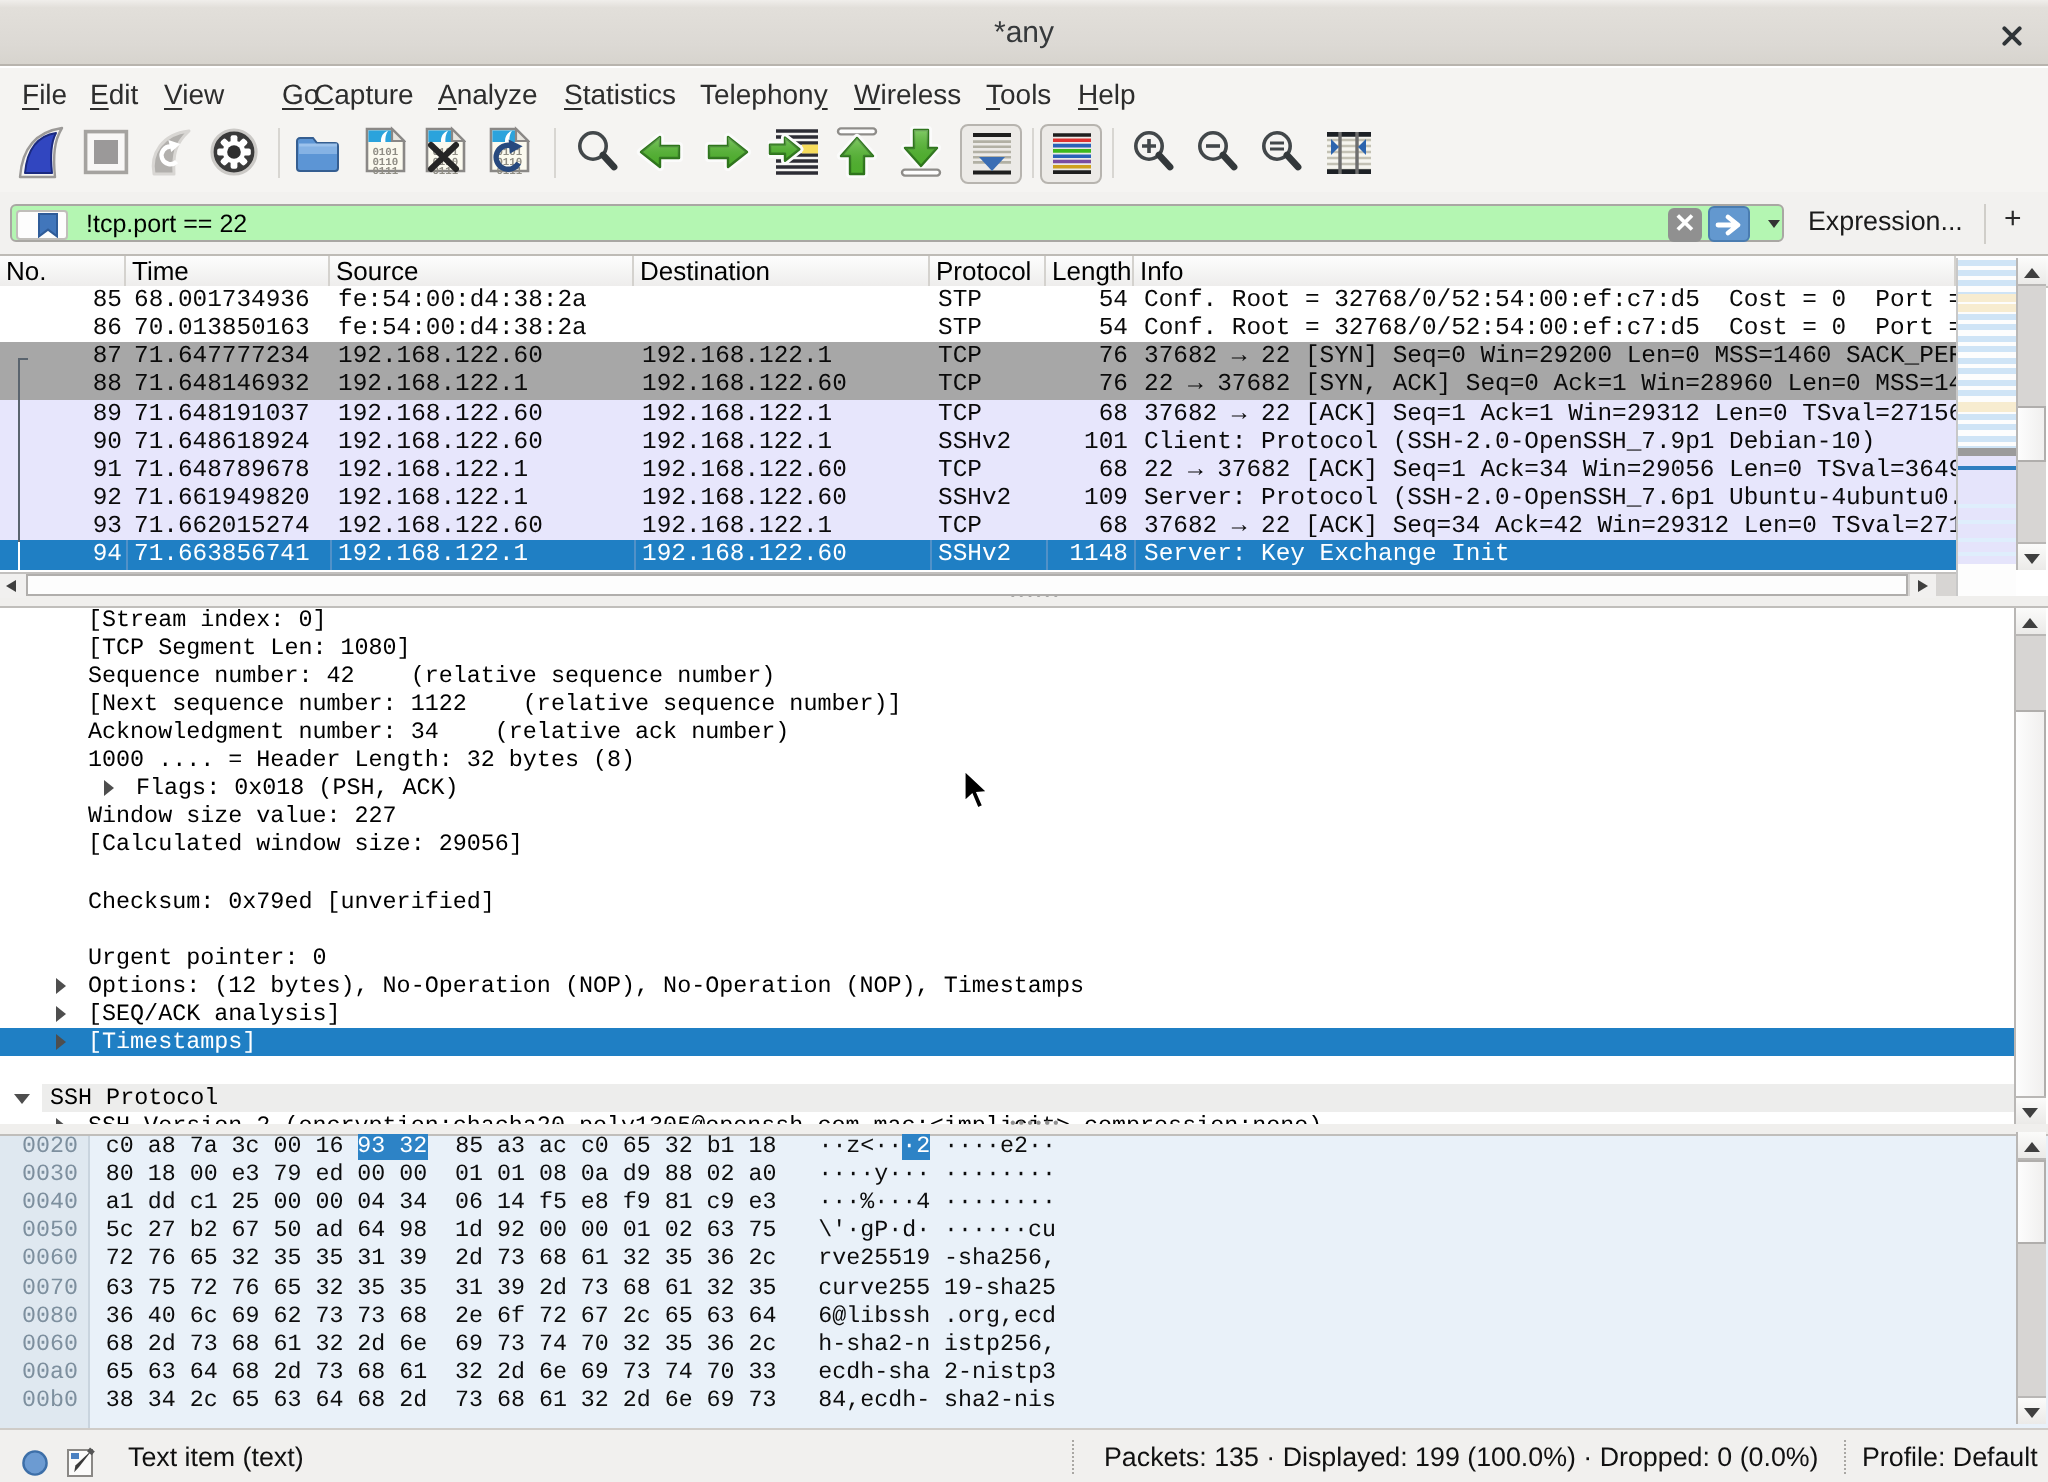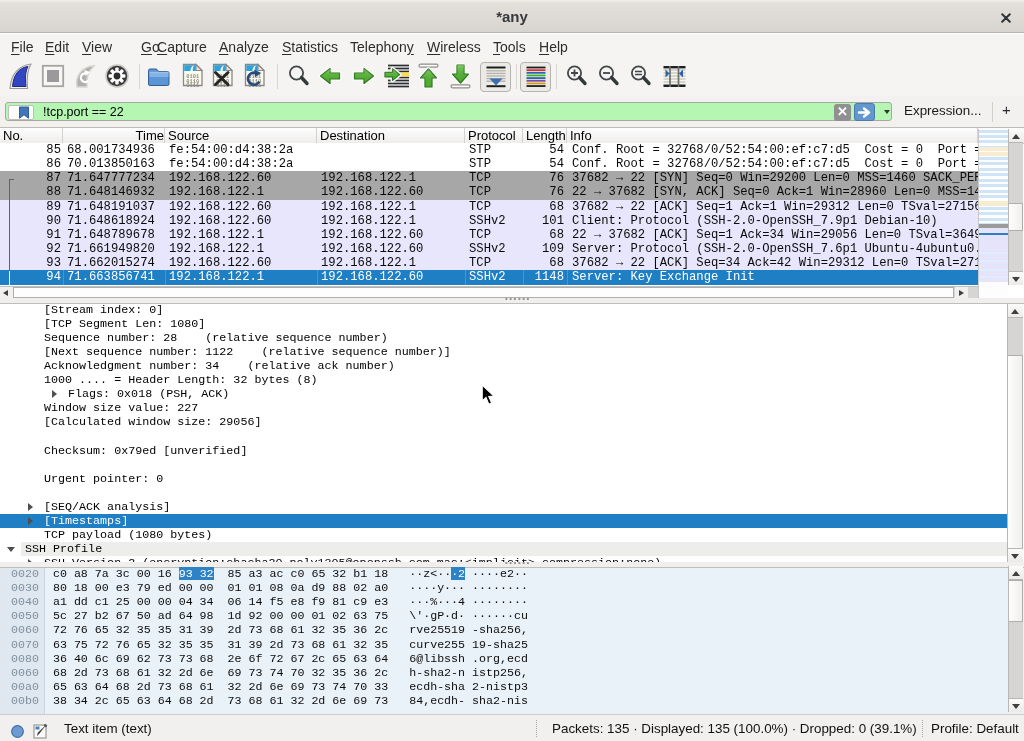--- a/index.html
+++ b/index.html
@@ -3,21 +3,21 @@
 <meta charset="utf-8">
 <style>
   * { margin:0; padding:0; box-sizing:border-box; }
   html,body { width:1024px; height:741px; overflow:hidden; }
   body { font-family:"Liberation Sans", sans-serif; position:relative; background:#fff; }
   .abs { position:absolute; }
   
   #titlebar { left:0; top:0; width:1024px; height:33px;
     background:linear-gradient(#f0eeeb 0%, #e2dfda 12%, #dcd9d4 70%, #d7d4ce 100%);
     border-bottom:1px solid #b8b4ae; }
-  #title { width:100%; text-align:center; top:8px; font-size:15px; font-weight:bold; color:#36393b; }
+  #title { width:100%; text-align:center; top:8px; font-size:15px; font-weight:normal; color:#36393b; }
   #closex { left:1001px; top:13px; width:10px; height:10px; }
   
   #menubar { left:0; top:34px; width:1024px; height:24px; background:#f5f4f2; }
   .mi { position:absolute; top:5px; font-size:14px; color:#2d2d2d; }
   .mi u { text-decoration:underline; text-underline-offset:2px; }
   
   #toolbar { left:0; top:58px; width:1024px; height:38px; background:#f5f4f2; }
   .tsep { position:absolute; top:6px; width:1px; height:25px; background:#d8d6d2; }
   .tbtn { position:absolute; border:1px solid #b7b4af; border-radius:4px; background:#eceae7; }
   
@@ -293,21 +293,21 @@
         </svg></div>
     <div class="abs" style="left:878px; top:7px; width:0; height:0; border-top:4.5px solid #333; border-left:3.5px solid transparent; border-right:3.5px solid transparent;"></div>
   </div>
   <div id="fexpr" class="abs">Expression...</div>
   <div id="fsep1" class="abs"></div>
   <div id="fplus" class="abs">+</div>
 </div>
 <div id="plist" class="abs">
   <div id="phead" class="abs">
       <div class="hcell" style="left: 0px; width: 63px;">No.</div>
-      <div class="hcell" style="left: 63px; width: 102px; text-align: right;">Time</div>
+      <div class="hcell" style="left: 63px; width: 102px;">Time</div>
       <div class="hcell" style="left: 165px; width: 152px;">Source</div>
       <div class="hcell" style="left: 317px; width: 148px;">Destination</div>
       <div class="hcell" style="left: 465px; width: 58px;">Protocol</div>
       <div class="hcell" style="left: 523px; width: 44px;">Length</div>
       <div class="hcell" style="left: 567px; width: 411px;">Info</div>
     </div>
   <div id="prows">
       <div class="prow" style="top: 15px; background: rgb(255, 255, 255); color: rgb(10, 10, 10);"><span class="cno" style="left:0;width:61px;">85</span><span style="left:67px;">68.001734936</span><span style="left:169px;">fe:54:00:d4:38:2a</span><span style="left:321px;"></span><span style="left:469px;">STP</span><span class="cno" style="left:500px;width:64px;">54</span><span style="left:572px;">Conf. Root = 32768/0/52:54:00:ef:c7:d5  Cost = 0  Port = 0x8004</span></div>
       <div class="prow" style="top: 29.16px; background: rgb(255, 255, 255); color: rgb(10, 10, 10);"><span class="cno" style="left:0;width:61px;">86</span><span style="left:67px;">70.013850163</span><span style="left:169px;">fe:54:00:d4:38:2a</span><span style="left:321px;"></span><span style="left:469px;">STP</span><span class="cno" style="left:500px;width:64px;">54</span><span style="left:572px;">Conf. Root = 32768/0/52:54:00:ef:c7:d5  Cost = 0  Port = 0x8004</span></div>
       <div class="prow" style="top: 43.32px; background: rgb(167, 167, 167); color: rgb(10, 10, 10);"><span class="cno" style="left:0;width:61px;">87</span><span style="left:67px;">71.647777234</span><span style="left:169px;">192.168.122.60</span><span style="left:321px;">192.168.122.1</span><span style="left:469px;">TCP</span><span class="cno" style="left:500px;width:64px;">76</span><span style="left:572px;">37682 → 22 [SYN] Seq=0 Win=29200 Len=0 MSS=1460 SACK_PERM=1 TSval=271566</span></div>
@@ -347,33 +347,33 @@
       <div class="stripe" style="top: 140px; height: 2px; background: rgb(223, 238, 252);"></div>
       <div class="stripe" style="top: 147px; height: 2px; background: rgb(223, 238, 252);"></div>
     </div>
 </div>
 <div class="abs splitter" style="top:298px; height:5px;">
     <div class="dots" style="top:-4px;">••••••</div>
   </div>
 <div id="details" class="abs">
     <div class="dline" style="top: -1px;"><span style="position:absolute; left:44px; top:0;">[Stream index: 0]</span></div>
     <div class="dline" style="top: 13.05px;"><span style="position:absolute; left:44px; top:0;">[TCP Segment Len: 1080]</span></div>
-    <div class="dline" style="top: 27.1px;"><span style="position:absolute; left:44px; top:0;">Sequence number: 28    (relative sequence number)</span></div>
+    <div class="dline" style="top: 27.1px;"><span style="position:absolute; left:44px; top:0;">Sequence number: 42    (relative sequence number)</span></div>
     <div class="dline" style="top: 41.15px;"><span style="position:absolute; left:44px; top:0;">[Next sequence number: 1122    (relative sequence number)]</span></div>
     <div class="dline" style="top: 55.2px;"><span style="position:absolute; left:44px; top:0;">Acknowledgment number: 34    (relative ack number)</span></div>
     <div class="dline" style="top: 69.25px;"><span style="position:absolute; left:44px; top:0;">1000 .... = Header Length: 32 bytes (8)</span></div>
     <div class="dline" style="top: 83.3px; margin-left: 24px;"><span class="tri" style="left:28px; top:3px;"></span><span style="position:absolute; left:44px; top:0;">Flags: 0x018 (PSH, ACK)</span></div>
     <div class="dline" style="top: 97.35px;"><span style="position:absolute; left:44px; top:0;">Window size value: 227</span></div>
     <div class="dline" style="top: 111.4px;"><span style="position:absolute; left:44px; top:0;">[Calculated window size: 29056]</span></div>
     <div class="dline" style="top: 139.5px;"><span style="position:absolute; left:44px; top:0;">Checksum: 0x79ed [unverified]</span></div>
     <div class="dline" style="top: 167.6px;"><span style="position:absolute; left:44px; top:0;">Urgent pointer: 0</span></div>
+    <div class="dline" style="top: 181.65px;"><span class="tri" style="left:28px; top:3px;"></span><span style="position:absolute; left:44px; top:0;">Options: (12 bytes), No-Operation (NOP), No-Operation (NOP), Timestamps</span></div>
     <div class="dline" style="top: 195.7px;"><span class="tri" style="left:28px; top:3px;"></span><span style="position:absolute; left:44px; top:0;">[SEQ/ACK analysis]</span></div>
     <div class="dline" style="top: 209.75px; background: rgb(31, 127, 196); color: rgb(255, 255, 255);"><span class="tri" style="left:28px; top:3px;"></span><span style="position:absolute; left:44px; top:0;">[Timestamps]</span></div>
-    <div class="dline" style="top: 223.8px;"><span style="position:absolute; left:44px; top:0;">TCP payload (1080 bytes)</span></div>
-    <div class="dline" style="top: 237.85px;"><span style="position:absolute; left:21px; top:0; width:986px; height:14.05px; background:#ededec;"></span><span class="trid" style="left:7px; top:5px;"></span><span style="position:absolute; left:25px; top:0;">SSH Profile</span></div>
+    <div class="dline" style="top: 237.85px;"><span style="position:absolute; left:21px; top:0; width:986px; height:14.05px; background:#ededec;"></span><span class="trid" style="left:7px; top:5px;"></span><span style="position:absolute; left:25px; top:0;">SSH Protocol</span></div>
     <div class="dline" style="top: 251.9px;"><span class="tri" style="left:28px; top:3px;"></span><span style="position:absolute; left:44px; top:0;">SSH Version 2 (encryption:chacha20-poly1305@openssh.com mac:&lt;implicit&gt; compression:none)</span></div>
   </div>
 <div class="abs splitter" style="top:562px; height:5px;">
     <div class="dots" style="top:-4px;">••••••</div>
   </div>
 <div id="hexpane" class="abs">
   <div id="hexoff" class="abs"></div>
   <div id="hexlines">
       <div class="hline" style="top: -1.5px;"><span class="hoff">0020</span>  c0 a8 7a 3c 00 16 <span class="hsel">93 32</span>  85 a3 ac c0 65 32 b1 18   ··z&lt;··<span class="hsel">·2</span> ····e2··</div>
       <div class="hline" style="top: 12.7px;"><span class="hoff">0030</span>  80 18 00 e3 79 ed 00 00  01 01 08 0a d9 88 02 a0   ····y··· ········</div>
@@ -392,21 +392,21 @@
       <circle cx="6.5" cy="6.5" r="5.8" fill="#6c9bd2" stroke="#3d6fa8" stroke-width="1.2"></circle>
     </svg>
     <svg class="abs" style="left:33px; top:8px;" width="15" height="16" viewBox="0 0 15 16">
       <rect x="1" y="2" width="12" height="13" fill="#fbfbfa" stroke="#8a8885" stroke-width="1"></rect>
       <rect x="2.5" y="3.5" width="4" height="3" fill="#4a80c0"></rect>
       <path d="M13.5 1.5 L6.5 10.5 l-2.4 2.6 0.6 -3.4 z" fill="#3a3a3a"></path>
       <path d="M12 0.8 l2.4 2 -1.6 1.8 -2.3 -2z" fill="#555"></path>
     </svg>
     <div class="abs" style="left:64px; top:6px;">Text item (text)</div>
     <div class="abs" style="left:536px; top:5px; height:17px; border-left:1px dotted #a9a7a3;"></div>
-    <div class="abs" style="left:552px; top:6px;">Packets: 135 · Displayed: 135 (100.0%) · Dropped: 0 (39.1%)</div>
+    <div class="abs" style="left:552px; top:6px;">Packets: 135 · Displayed: 199 (100.0%) · Dropped: 0 (0.0%)</div>
     <div class="abs" style="left:922px; top:5px; height:17px; border-left:1px dotted #a9a7a3;"></div>
     <div class="abs" style="left:931px; top:6px;">Profile: Default</div>
   </div>
 <div class="abs" style="left:1008px; top:129px; width:15px; height:156px; background:#d7d5d3; border-left:1px solid #b9b7b5;">
     <div class="abs" style="left:0; top:0; width:100%; height:14px; background:linear-gradient(#fbfbfa,#ebeae8); border-bottom:1px solid #b9b7b5;">
       <div class="arr" style="left:3px; top:4.5px; border-left:4px solid transparent; border-right:4px solid transparent; border-bottom:5px solid #3f3f3f;"></div>
     </div>
     <div class="abs" style="left:0; top:74px; width:100%; height:28px; background:linear-gradient(90deg,#fdfdfd,#f0efee); border:1px solid #b0aeac; border-left:none;"></div>
     <div class="abs" style="left:0; top:142px; width:100%; height:14px; background:linear-gradient(#fbfbfa,#ebeae8); border-top:1px solid #b9b7b5;">
       <div class="arr" style="left:3px; top:5px; border-left:4px solid transparent; border-right:4px solid transparent; border-top:5px solid #3f3f3f;"></div>

